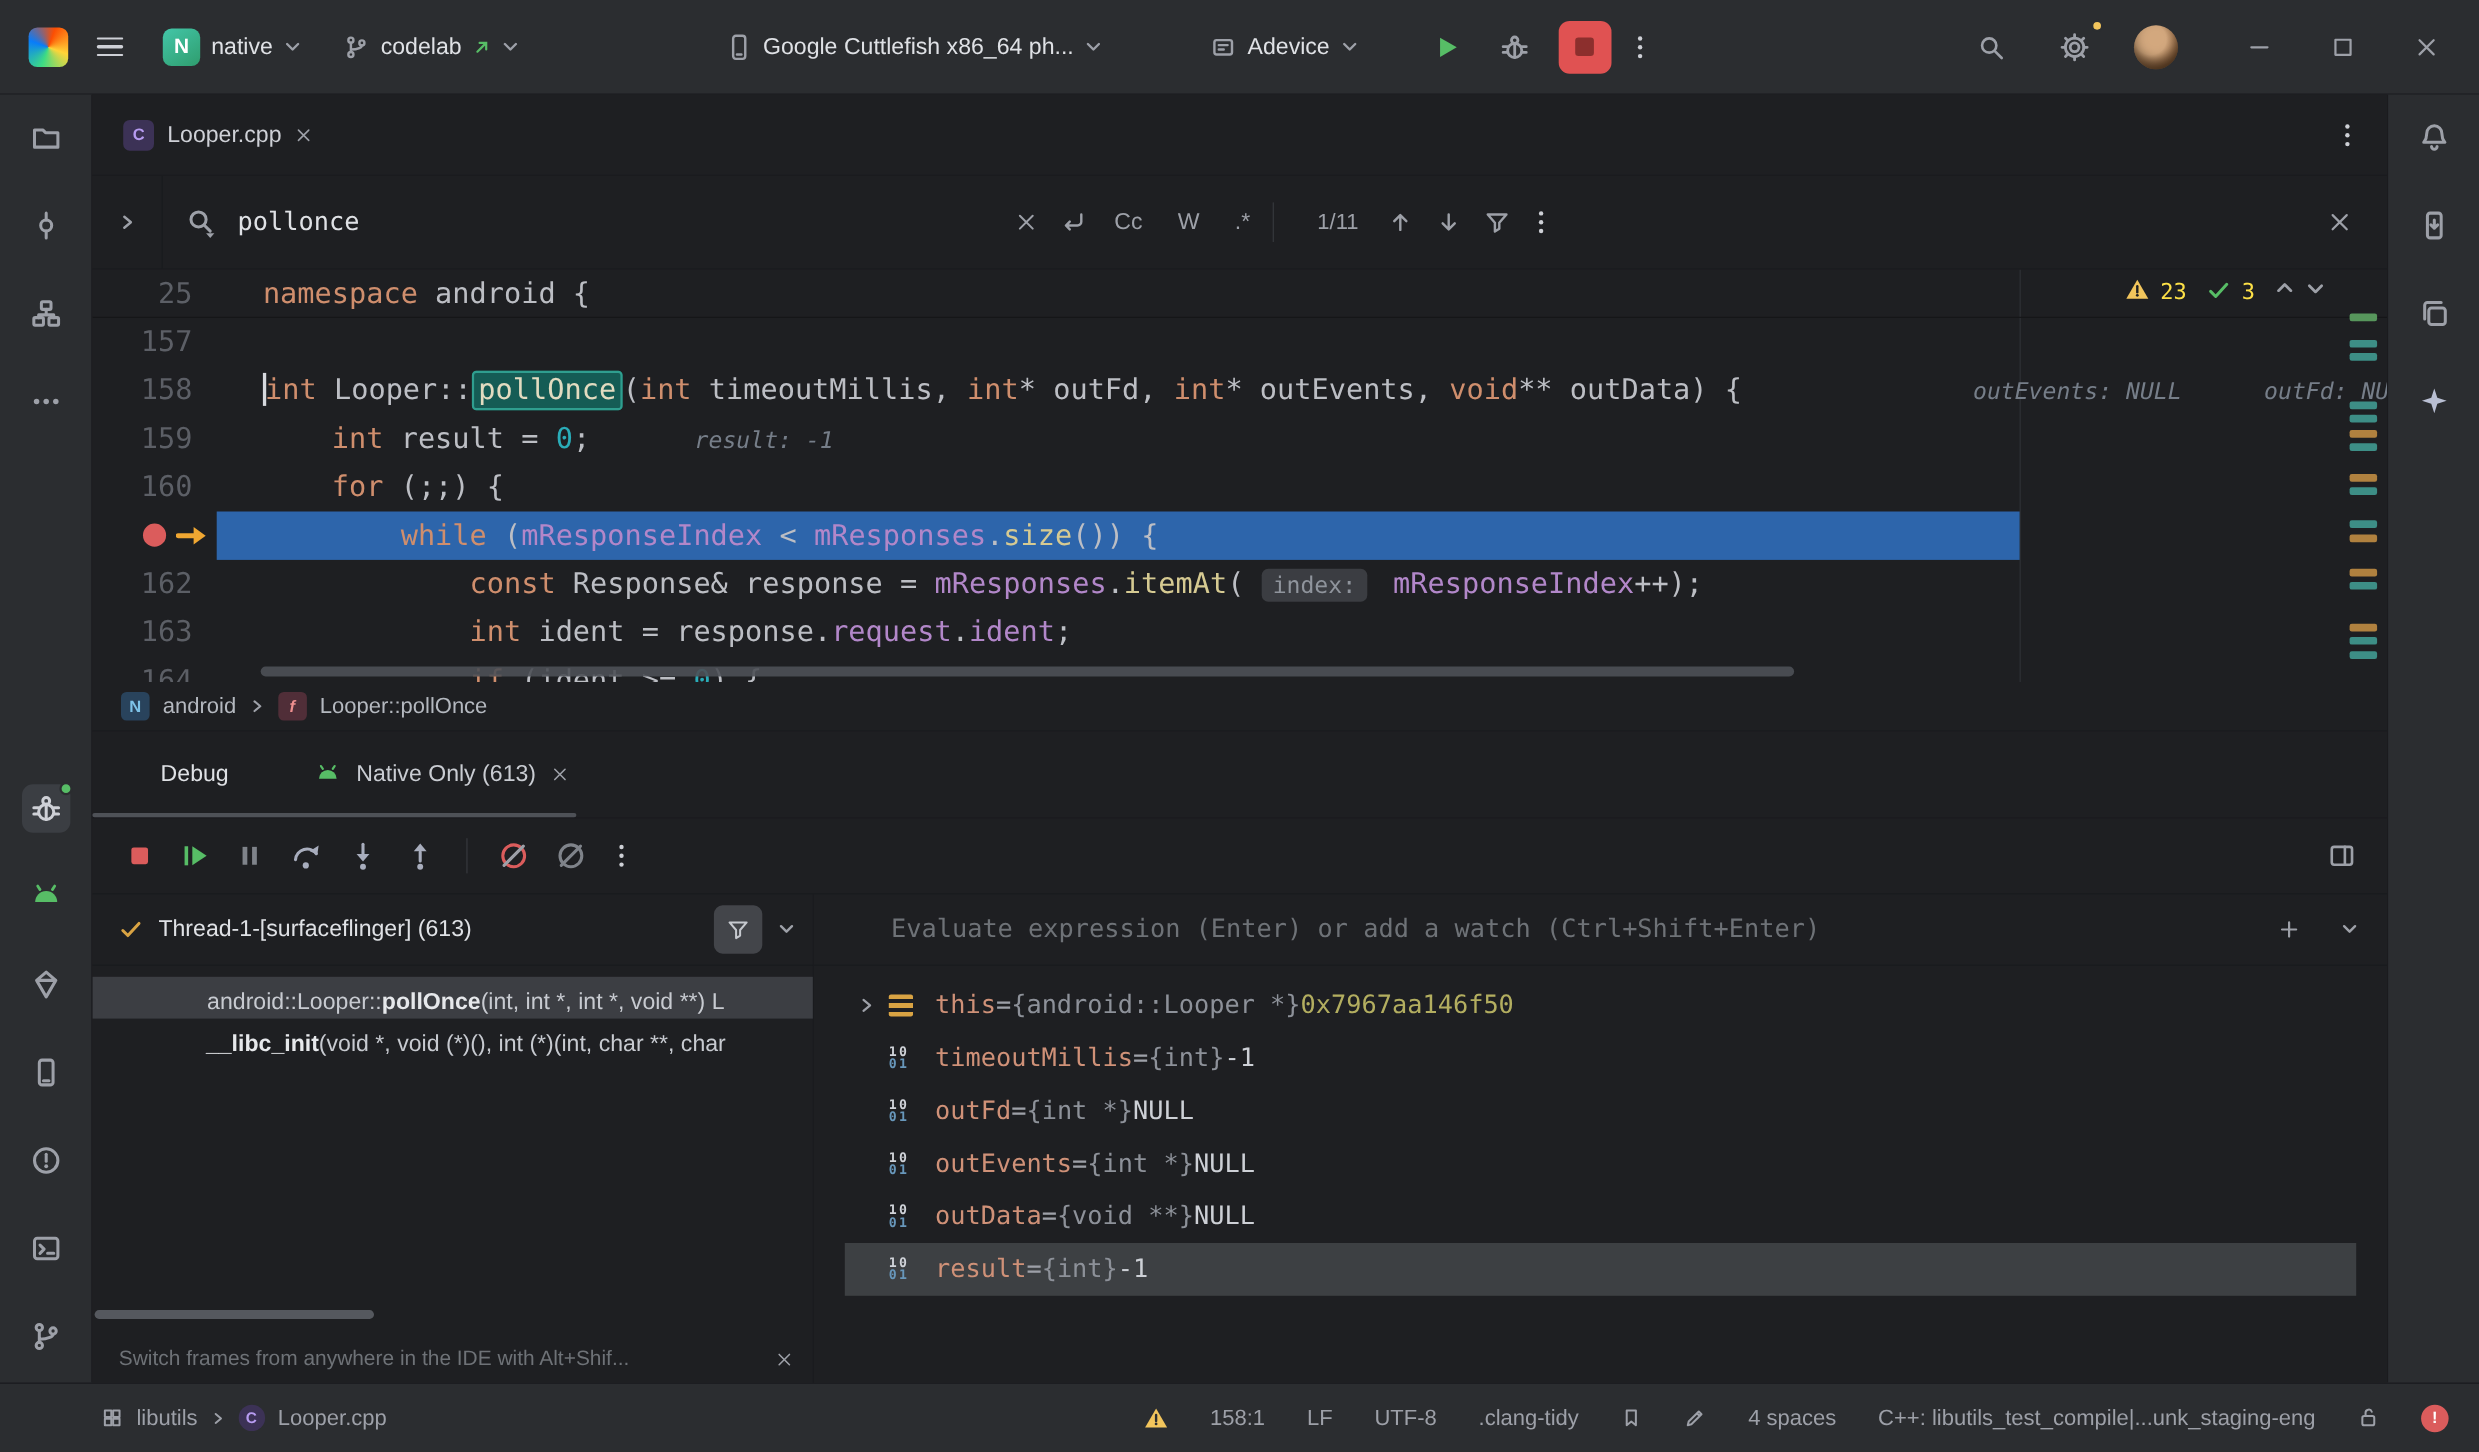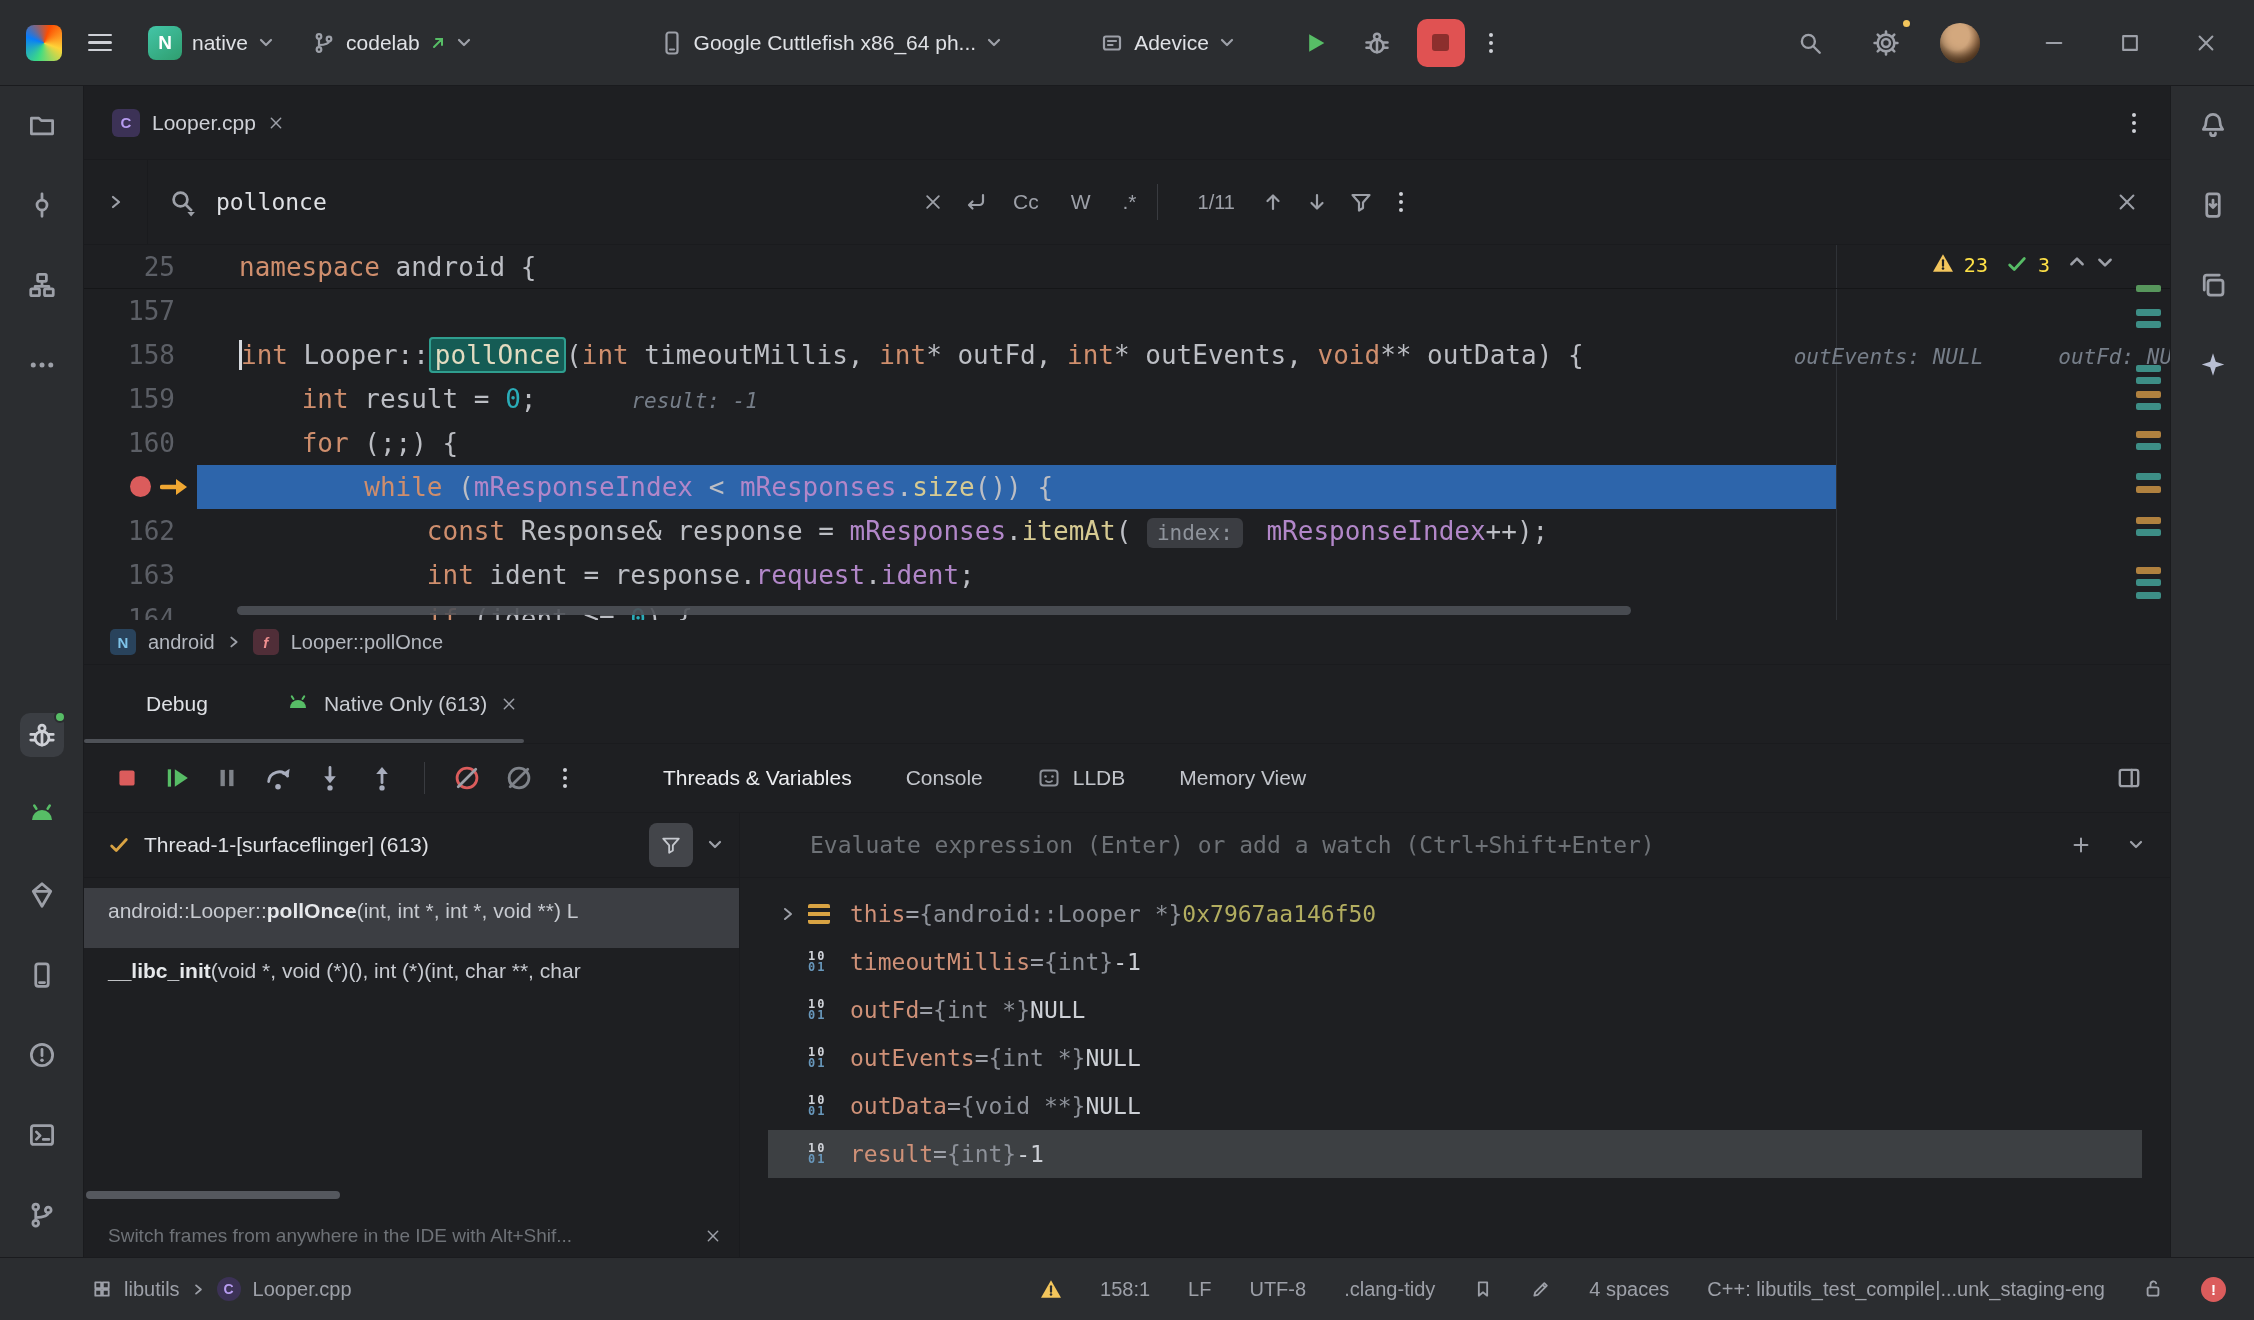--- a/index.html
+++ b/index.html
@@ -129,22 +129,22 @@
   .funnel-chip { margin-left:auto; width:44px; height:44px; border-radius:8px; background:#43454a;
     display:flex; align-items:center; justify-content:center; }
   .eval-row { flex:1; display:flex; align-items:center; padding:0 26px 0 30px;
     font-family:"DejaVu Sans Mono",monospace; font-size:23px; color:#6e7277; min-width:0; }
   .eval-row .ph { overflow:hidden; white-space:nowrap;margin-left:40px; }
   .eval-icons { margin-left:auto; display:flex; align-items:center; gap:36px; }
 
   .dbg-content { flex:1; display:flex; min-height:0; }
   .frames { width:656px; flex:0 0 656px; border-right:1px solid #1a1b1e; position:relative;
     padding-top:10px; overflow:hidden; }
-  .frame-row { height:60px; line-height:46px; padding-left:24px; font-size:21px; color:#c7cad0;
-    white-space:nowrap; overflow:hidden; }
+  .frame-row { height:38px; line-height:46px; padding-left:24px; font-size:21px; color:#c7cad0;
+    white-space:nowrap; overflow:hidden;text-align:center; }
   .frame-row.selected { background:#3c3e43; }
   .frame-row b { color:#e6e8eb; font-weight:700; }
   .frames-scroll { position:absolute; left:2px; bottom:58px; width:254px; height:8px; border-radius:4px; background:#55585e; }
   .frames-hint { position:absolute; left:24px; right:18px; bottom:10px; display:flex; align-items:center;
     justify-content:space-between; font-size:19px; color:#6e7277; }
 
   .vars { flex:1; padding:12px 0 0 28px; font-family:"DejaVu Sans Mono",monospace; font-size:23px; overflow:hidden; }
   .var-row { height:48px; display:flex; align-items:center; }
   .var-row.selected { background:#3d4043; margin-right:28px; }
   .var-exp { width:40px; flex:0 0 40px; display:flex; align-items:center; justify-content:center; }
@@ -608,34 +608,20 @@
               <circle cx="12" cy="12" r="8.5" stroke="#7f838a" stroke-width="2.4" fill="none"></circle>
               <path d="M4.5 19.5L19.5 4.5" stroke="#7f838a" stroke-width="2.4" stroke-linecap="round"></path>
               </svg>
           </span>
           <span class="kebab">
               <i></i>
               <i></i>
               <i></i>
             </span>
 
-          <span class="view-tabs">
-            <span class="view-tab active">Threads &amp; Variables</span>
-            <span class="view-tab">Console</span>
-            <span class="view-tab">
-              <svg width="24" height="24" viewBox="0 0 24 24">
-                <rect x="3.5" y="4.5" width="17" height="15" rx="3" stroke="#8f939b" stroke-width="2" fill="none"></rect>
-                <circle cx="8.5" cy="10.5" r="1.3" fill="#8f939b"></circle>
-                  <circle cx="15.5" cy="10.5" r="1.3" fill="#8f939b"></circle>
-                <path d="M9 15c2 1.4 4 1.4 6 0" stroke="#8f939b" stroke-width="1.8" fill="none" stroke-linecap="round"></path>
-                </svg>
-              <span>LLDB</span>
-            </span>
-            <span class="view-tab">Memory View</span>
-          </span>
 
           <span class="layout-btn">
             <svg width="26" height="26" viewBox="0 0 24 24" class="ic">
               <rect x="3.5" y="4.5" width="17" height="15" rx="2"></rect>
                 <path d="M14.5 4.5v15"></path>
               </svg>
           </span>
         </div>
 
         <div class="dbg-headers">

